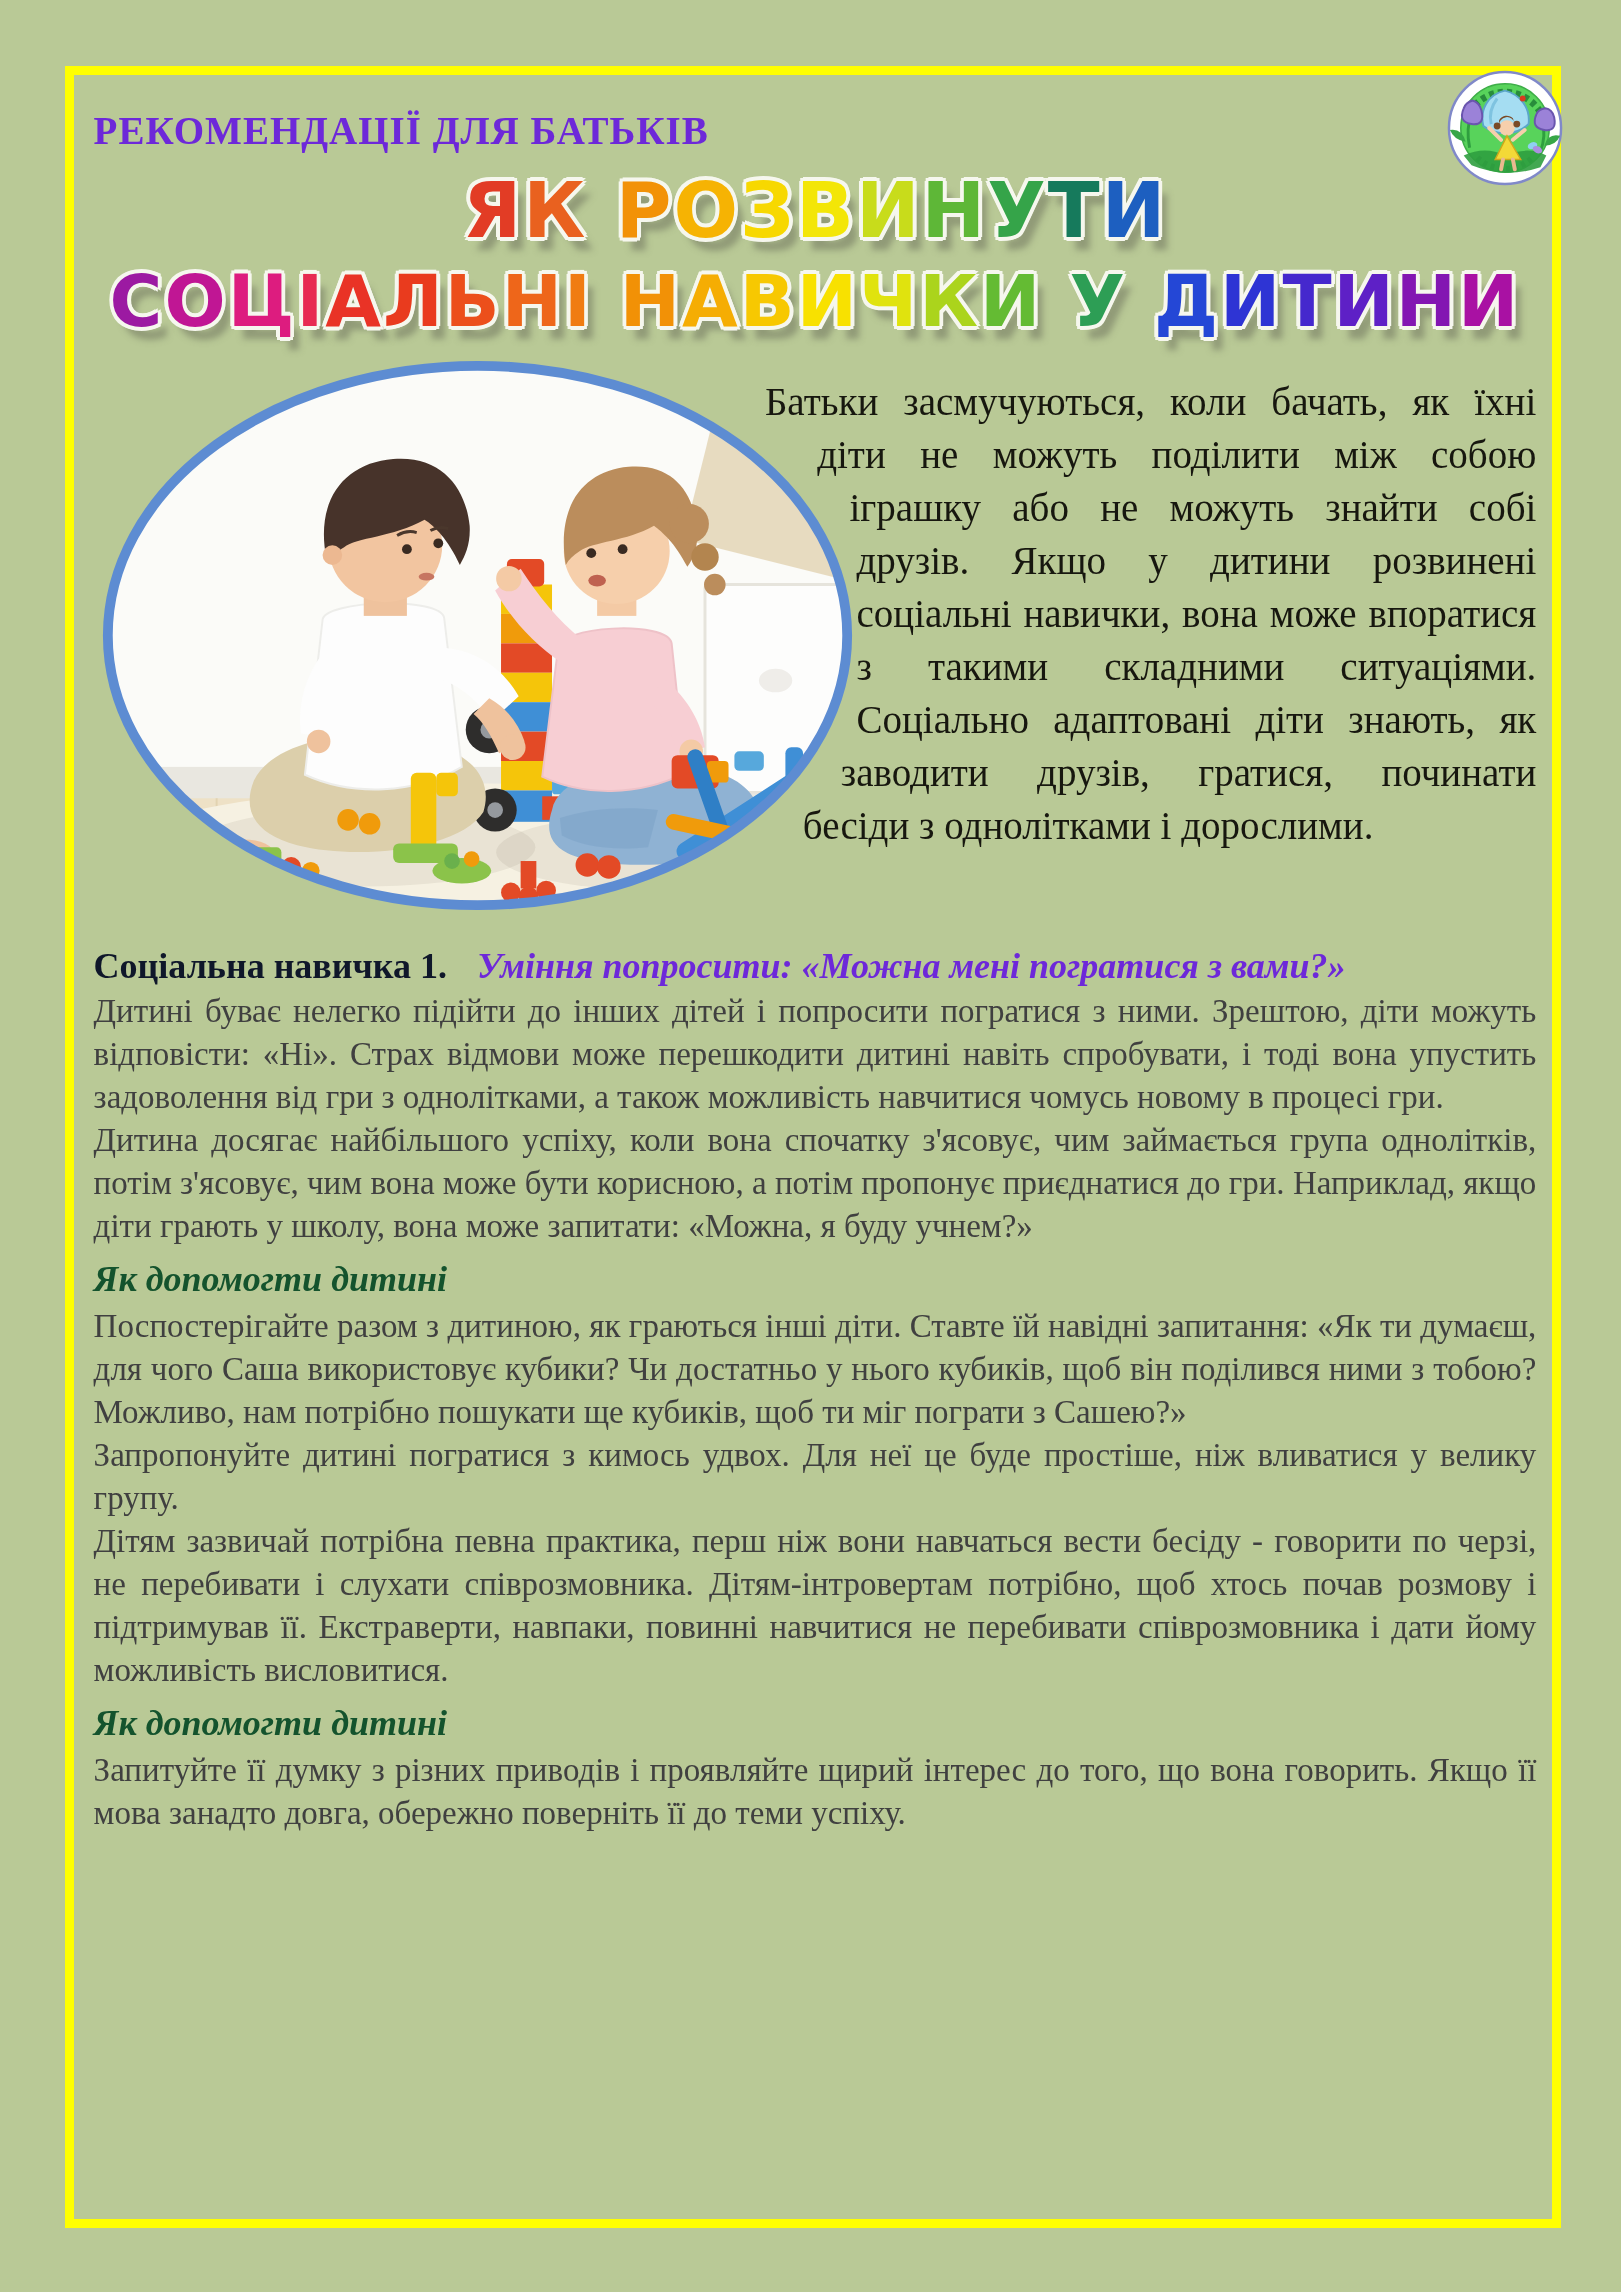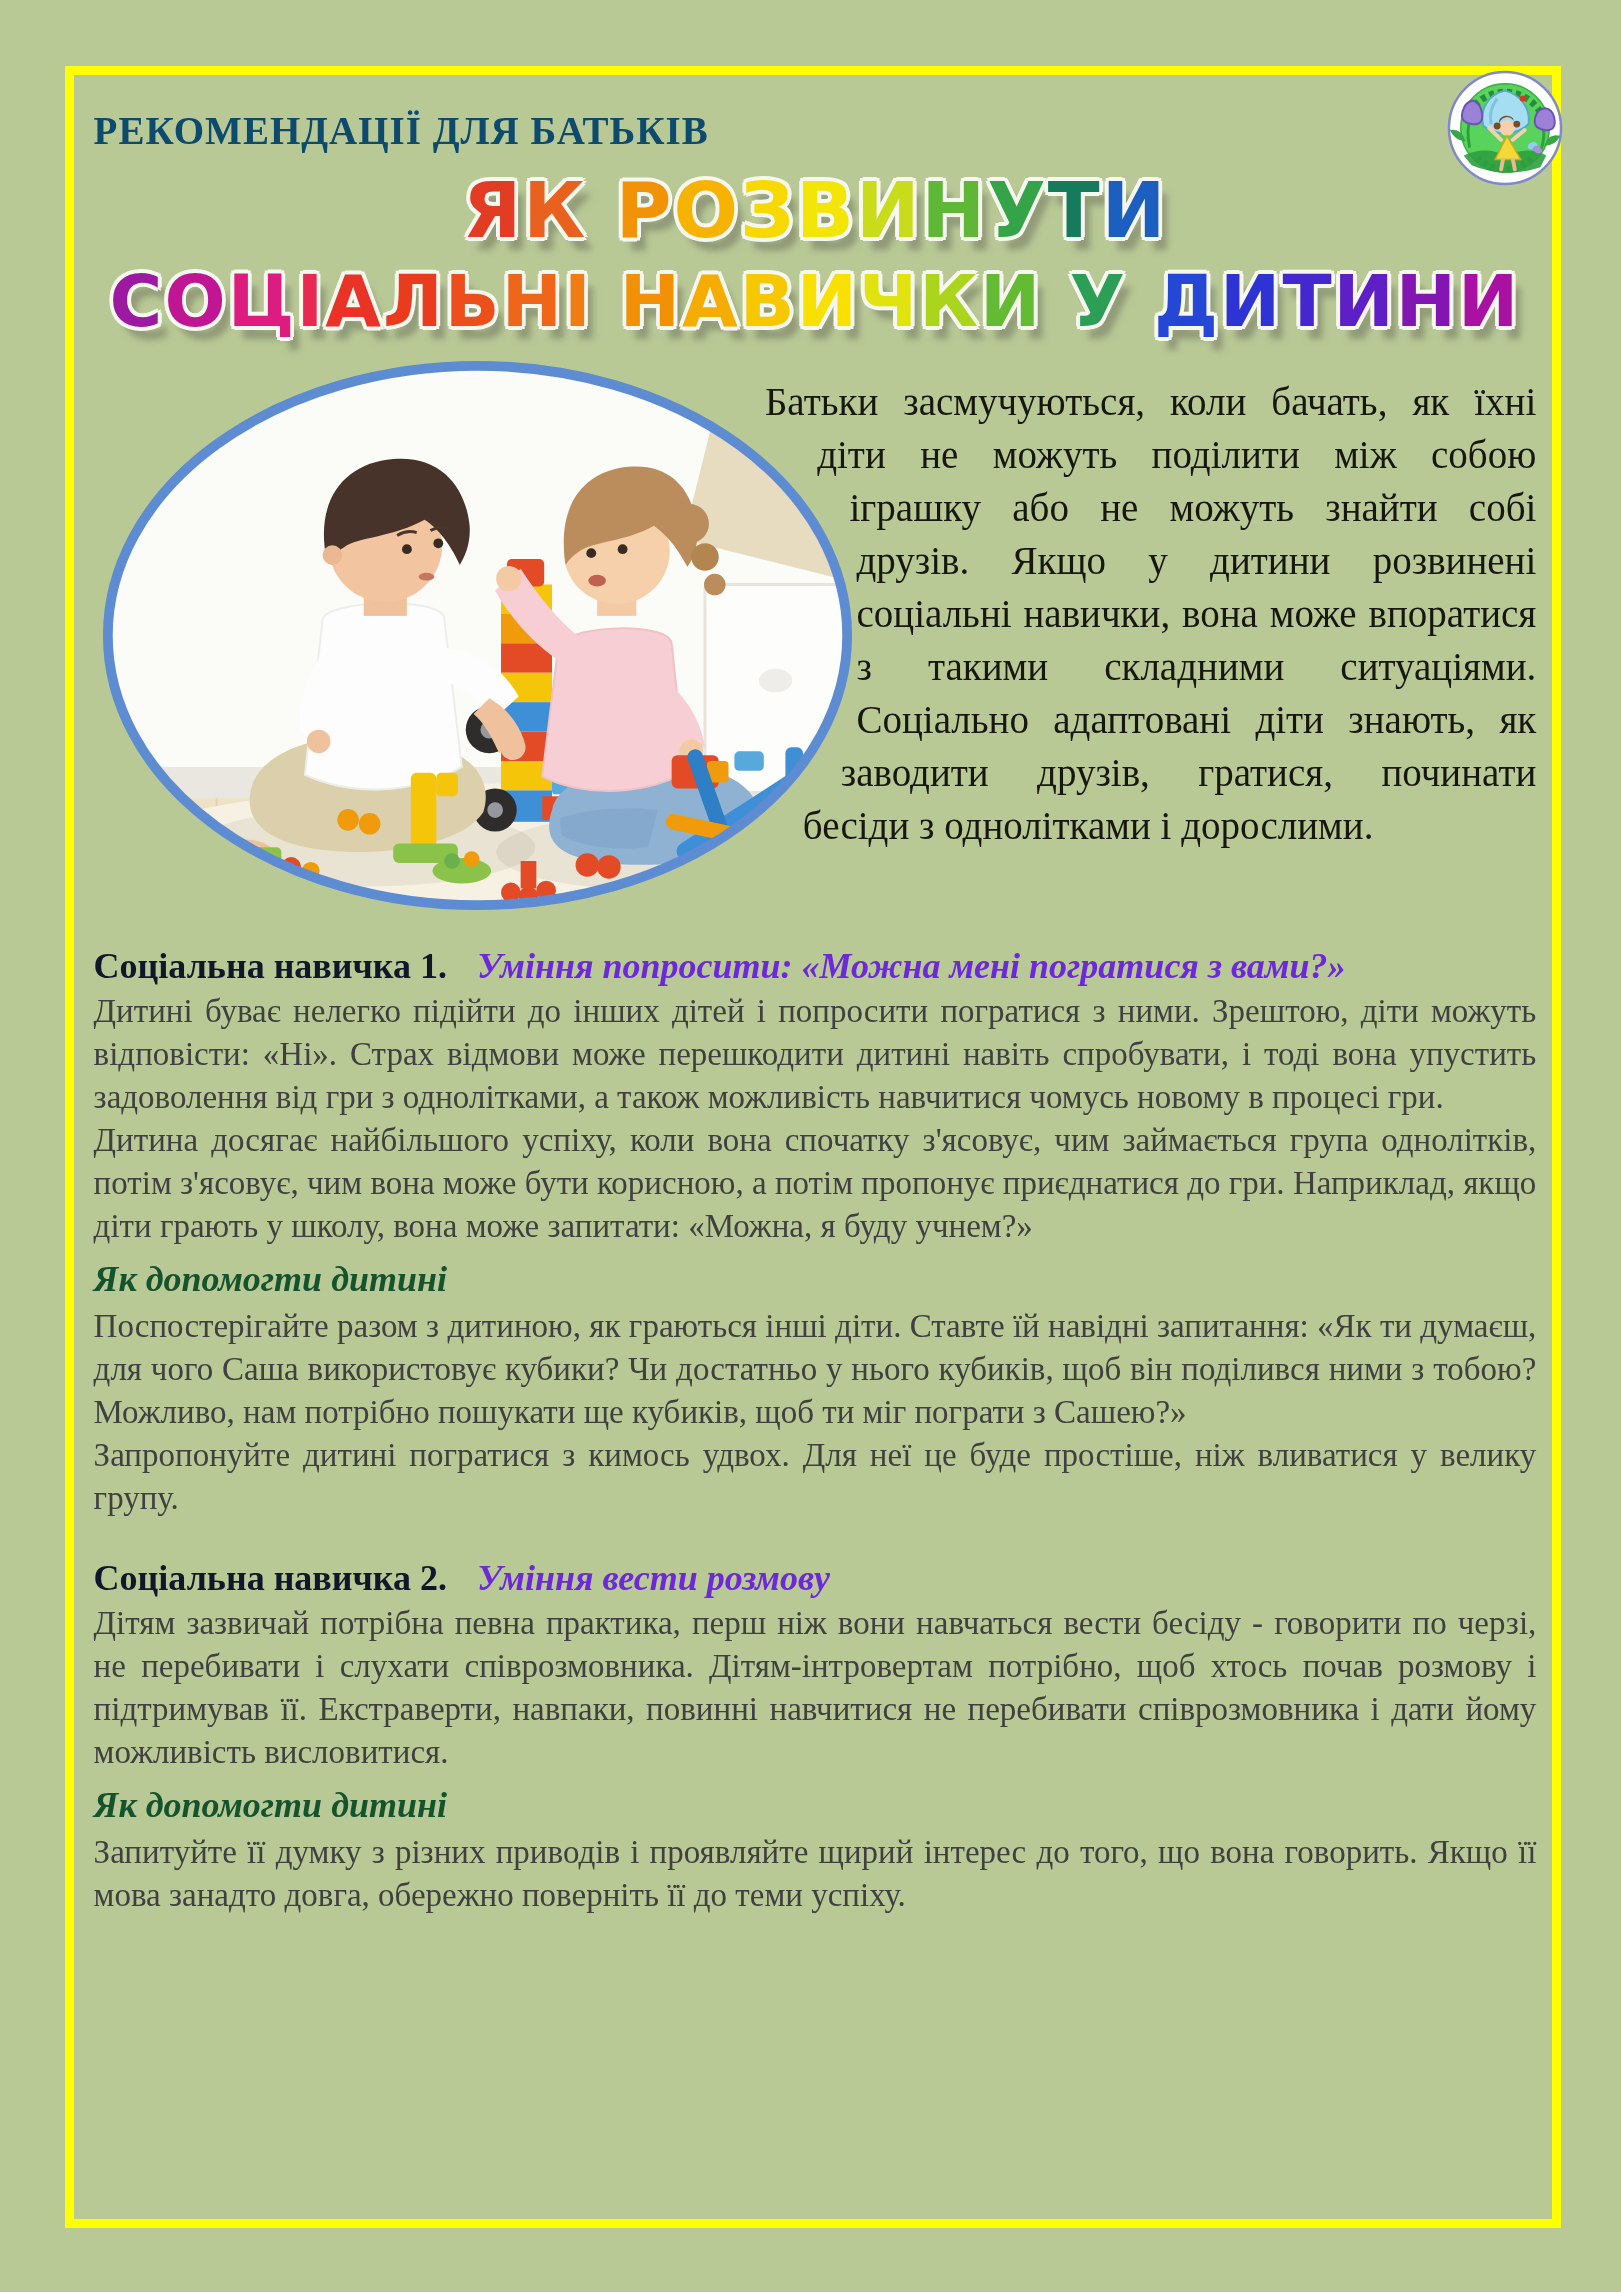--- a/index.html
+++ b/index.html
@@ -4,21 +4,21 @@
 <style>
   html,body{margin:0;padding:0;width:1621px;height:2293px;overflow:hidden;}
   body{background:#b9c996;position:relative;font-family:"Liberation Serif",serif;}
   .frame{
     position:absolute;left:65px;top:66px;width:1496px;height:2162px;
     border:9.8px solid #ffff00;box-sizing:border-box;
     padding:33px 15.7px 0 19.6px;
   }
   .kicker{
     font:700 39px/1.2 "Liberation Serif",serif;
-    color:#0c4a6e;letter-spacing:1px;
+    color:#6d28d9;letter-spacing:1px;
   }
   .logo{position:absolute;top:-5.9px;right:-13.7px;width:122px;height:118px;}
   .rainbow{
     font-family:"DejaVu Sans",sans-serif;font-weight:700;text-align:center;
     letter-spacing:2px;white-space:nowrap;
     text-shadow:
       -2.9px -2.9px 0 #f6f7ee, 2.9px -2.9px 0 #f6f7ee, -2.9px 2.9px 0 #f6f7ee, 2.9px 2.9px 0 #f6f7ee,
       -3.9px 0 0 #f6f7ee, 3.9px 0 0 #f6f7ee, 0 -3.9px 0 #f6f7ee, 0 3.9px 0 #f6f7ee,
       8.8px 12.7px 6.9px rgba(105,110,90,.5);
   }
@@ -212,22 +212,19 @@
       <span class="sec-label">Соціальна навичка 1.</span><span class="sec-title">Уміння попросити: «Можна мені погратися з вами?»</span>
     </h2>
     <p class="body-p">Дитині буває нелегко підійти до інших дітей і попросити погратися з ними. Зрештою, діти можуть відповісти: «Ні». Страх відмови може перешкодити дитині навіть спробувати, і тоді вона упустить задоволення від гри з однолітками, а також можливість навчитися чомусь новому в процесі гри.</p>
     <p class="body-p">Дитина досягає найбільшого успіху, коли вона спочатку з'ясовує, чим займається група однолітків, потім з'ясовує, чим вона може бути корисною, а потім пропонує приєднатися до гри. Наприклад, якщо діти грають у школу, вона може запитати: «Можна, я буду учнем?»</p>
     <div class="sub-head">Як допомогти дитині</div>
     <p class="body-p">Поспостерігайте разом з дитиною, як граються інші діти. Ставте їй навідні запитання: «Як ти думаєш, для чого Саша використовує кубики? Чи достатньо у нього кубиків, щоб він поділився ними з тобою? Можливо, нам потрібно пошукати ще кубиків, щоб ти міг пограти з Сашею?»</p>
     <p class="body-p">Запропонуйте дитині погратися з кимось удвох. Для неї це буде простіше, ніж вливатися у велику групу.</p>
   </section>
 
   <section>
-    <h2 class="sec-head second">
-      <span class="sec-label">Соціальна навичка 2.</span><span class="sec-title">Уміння вести розмову</span>
-    </h2>
     <p class="body-p">Дітям зазвичай потрібна певна практика, перш ніж вони навчаться вести бесіду - говорити по черзі, не перебивати і слухати співрозмовника. Дітям-інтровертам потрібно, щоб хтось почав розмову і підтримував її. Екстраверти, навпаки, повинні навчитися не перебивати співрозмовника і дати йому можливість висловитися.</p>
     <div class="sub-head">Як допомогти дитині</div>
     <p class="body-p">Запитуйте її думку з різних приводів і проявляйте щирий інтерес до того, що вона говорить. Якщо її мова занадто довга, обережно поверніть її до теми успіху.</p>
   </section>
 
 </div>
 
 
 </body></html>

